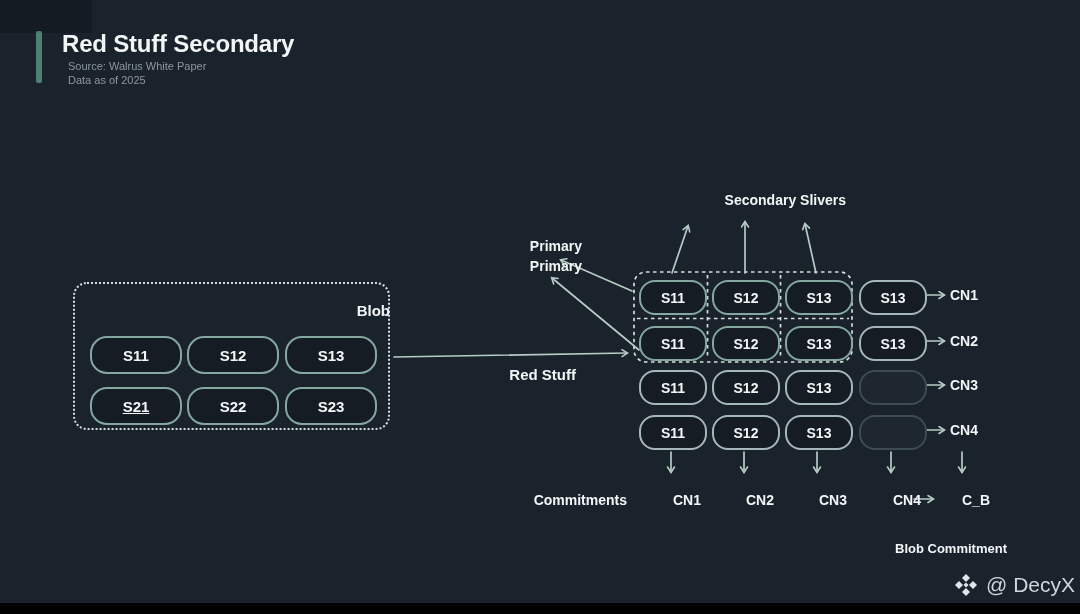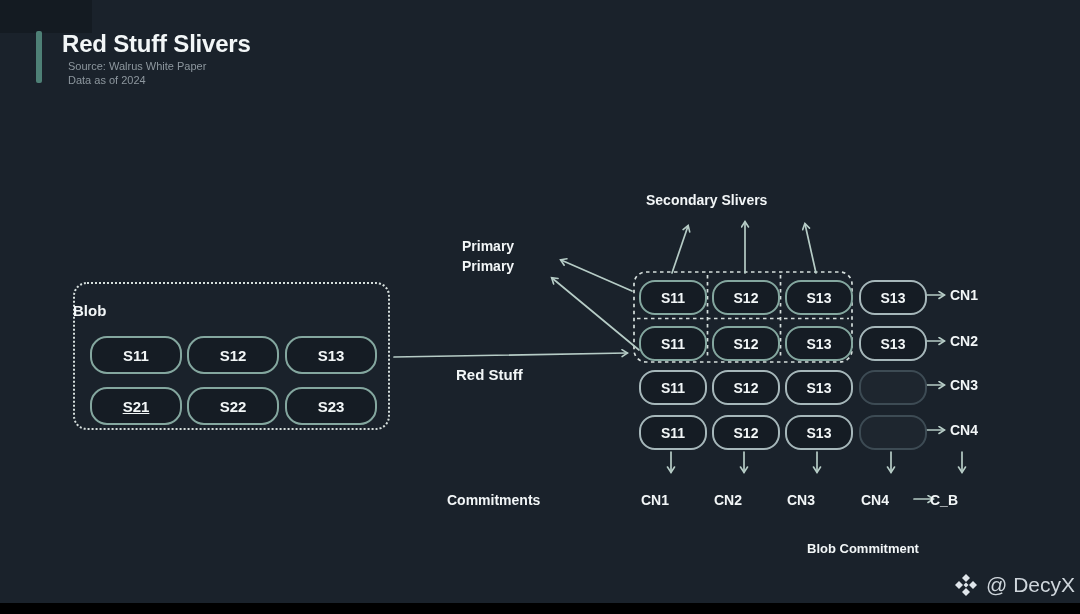--- a/index.html
+++ b/index.html
@@ -3,21 +3,21 @@
 <meta charset="utf-8">
 <style>
   :root{
     --bg:#1a222b; --accent:#4e8076; --text:#f2f6f7; --muted:#8d979e;
     --dash:#d5dedc; --arrow:#b6ccc6; --pill-teal:#84a79f; --pill-light:#a6b7ba;
     --pill-faint:#3d4b54; --bottom-bar:#000000;
   }
   html,body{margin:0;padding:0;background:#000;}
   body{font-family:"Liberation Sans",sans-serif;}
   #stage{position:relative;width:1080px;height:614px;background:var(--bg);overflow:hidden;}
-  .lbl{position:absolute;color:var(--text);font-weight:700;font-size:14px;text-align:left;line-height:16px;}
+  .lbl{position:absolute;color:var(--text);font-weight:700;font-size:14px;text-align:right;line-height:16px;}
   .pill{position:absolute;display:flex;align-items:center;justify-content:center;
         border-radius:17px;font-weight:700;color:var(--text);background:rgba(0,0,0,0.16);}
   .pill.blob{width:88px;height:34px;border:2px solid var(--pill-teal);font-size:15px;}
   .pill.mat{width:64px;height:31px;border:2px solid var(--pill-teal);font-size:14px;border-radius:16px;}
   .pill.light{border-color:var(--pill-light);}
   .pill.faint{border-color:var(--pill-faint);background:rgba(255,255,255,0.02);}
   #blob-box{position:absolute;left:73px;top:282px;width:317px;height:148px;
             border:2px dotted var(--dash);border-radius:14px;box-sizing:border-box;}
   #title{position:absolute;left:62px;top:30px;font-size:24px;font-weight:700;color:var(--text);letter-spacing:-0.2px;}
   .sub{position:absolute;left:68px;font-size:11px;color:var(--muted);}
@@ -31,23 +31,23 @@
   #bottombar{position:absolute;left:0;top:603px;width:1080px;height:11px;background:var(--bottom-bar);}
   svg.layer{position:absolute;left:0;top:0;pointer-events:none;}
 </style>
 </head>
 <body>
 
 <div id="stage">
 
   <div id="topshade"></div>
   <div id="accent-bar"></div>
-  <div id="title">Red Stuff Slivers</div>
+  <div id="title">Red Stuff Secondary</div>
   <div class="sub" style="top:60px;">Source: Walrus White Paper</div>
-  <div class="sub" style="top:74px;">Data as of 2024</div>
+  <div class="sub" style="top:74px;">Data as of 2025</div>
 
   <svg class="layer" width="1080" height="614" viewBox="0 0 1080 614">
     <defs>
       <marker id="ah" markerWidth="10" markerHeight="10" refX="6.5" refY="4.5" orient="auto" markerUnits="userSpaceOnUse">
         <path d="M1.5,1 L7,4.5 L1.5,8" fill="none" stroke="#b6ccc6" stroke-width="1.6" stroke-linecap="round"></path>
       </marker>
     </defs>
     <g stroke="#d5dedc" stroke-width="1.7" fill="none" stroke-dasharray="3.5 3.5">
       <rect x="634" y="272" width="218" height="90" rx="12"></rect>
       <path d="M707.5,275 V359"></path>

